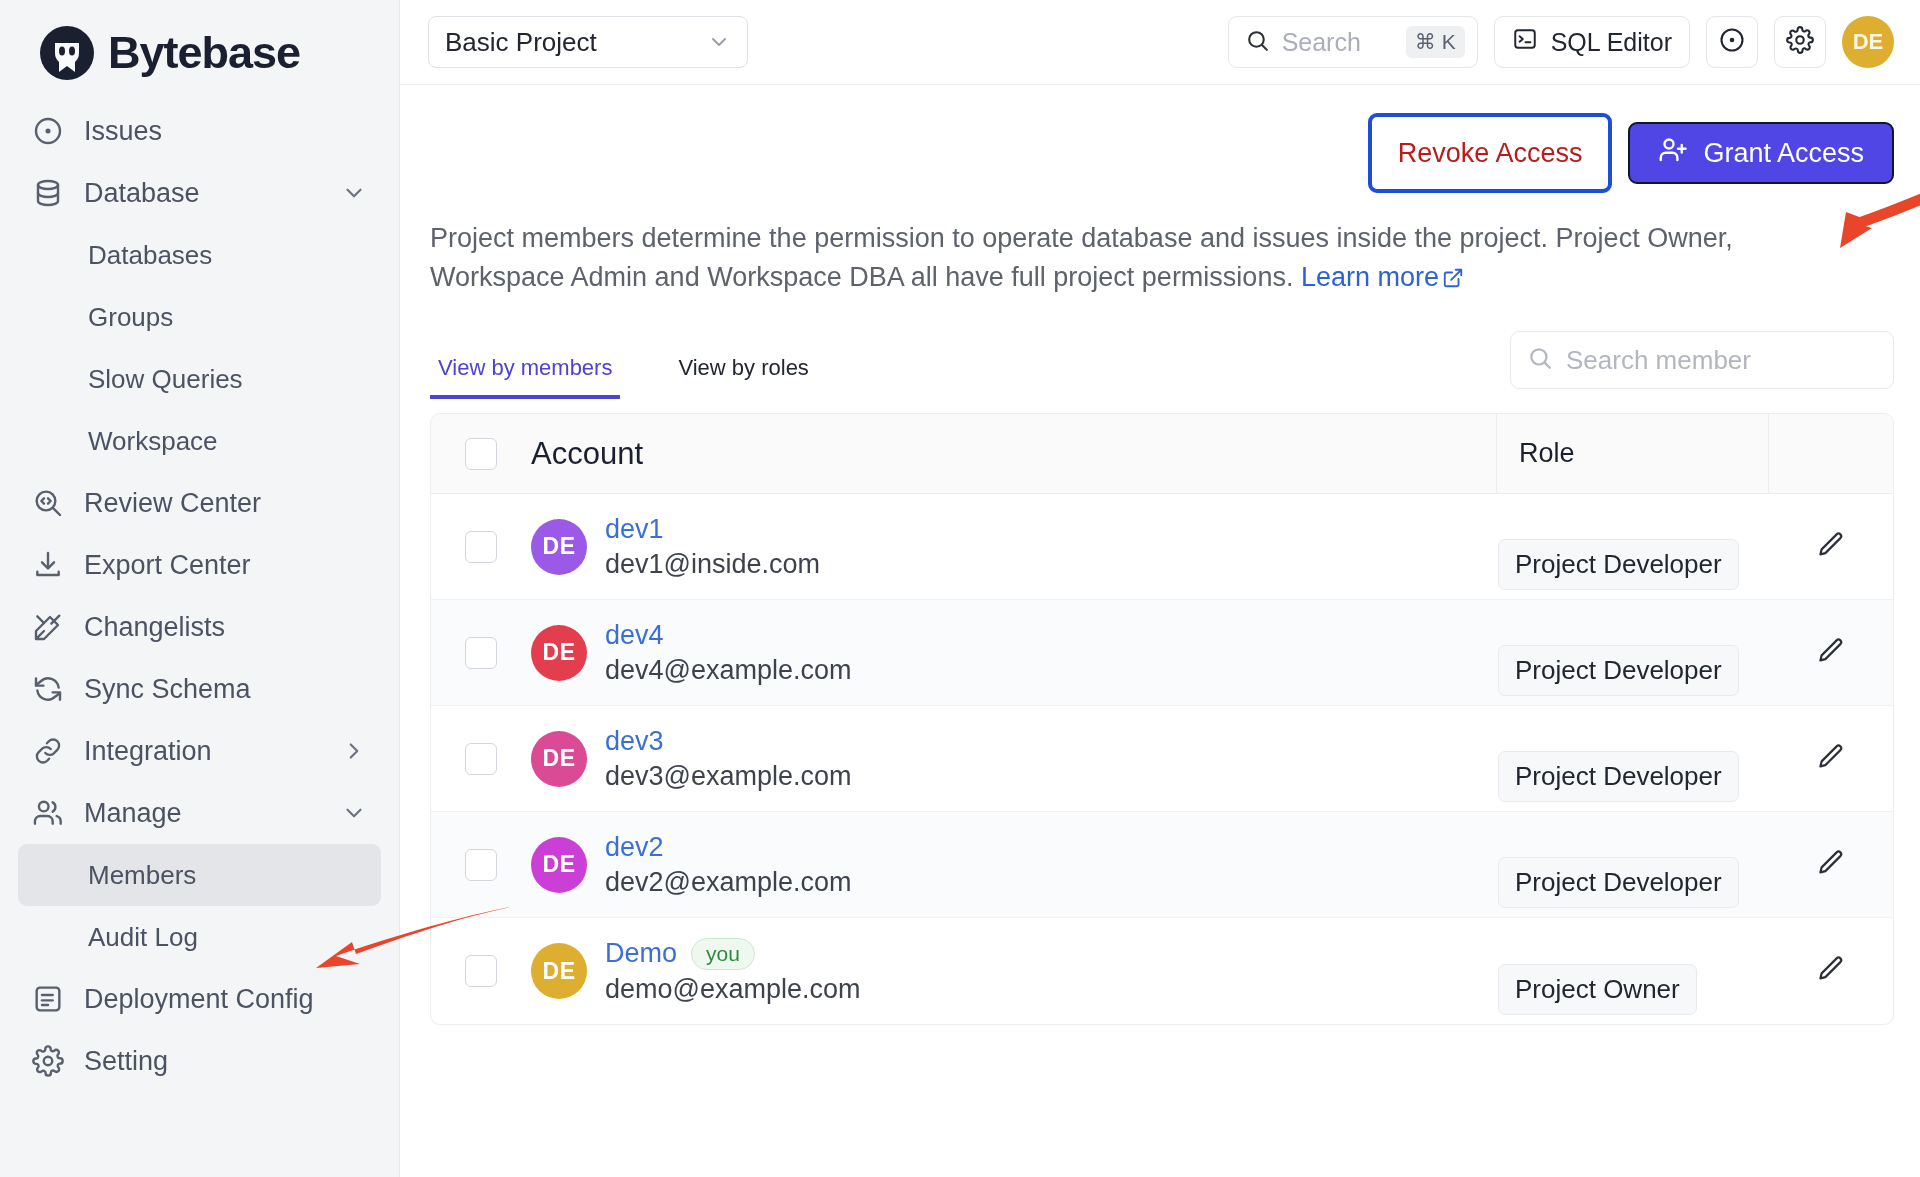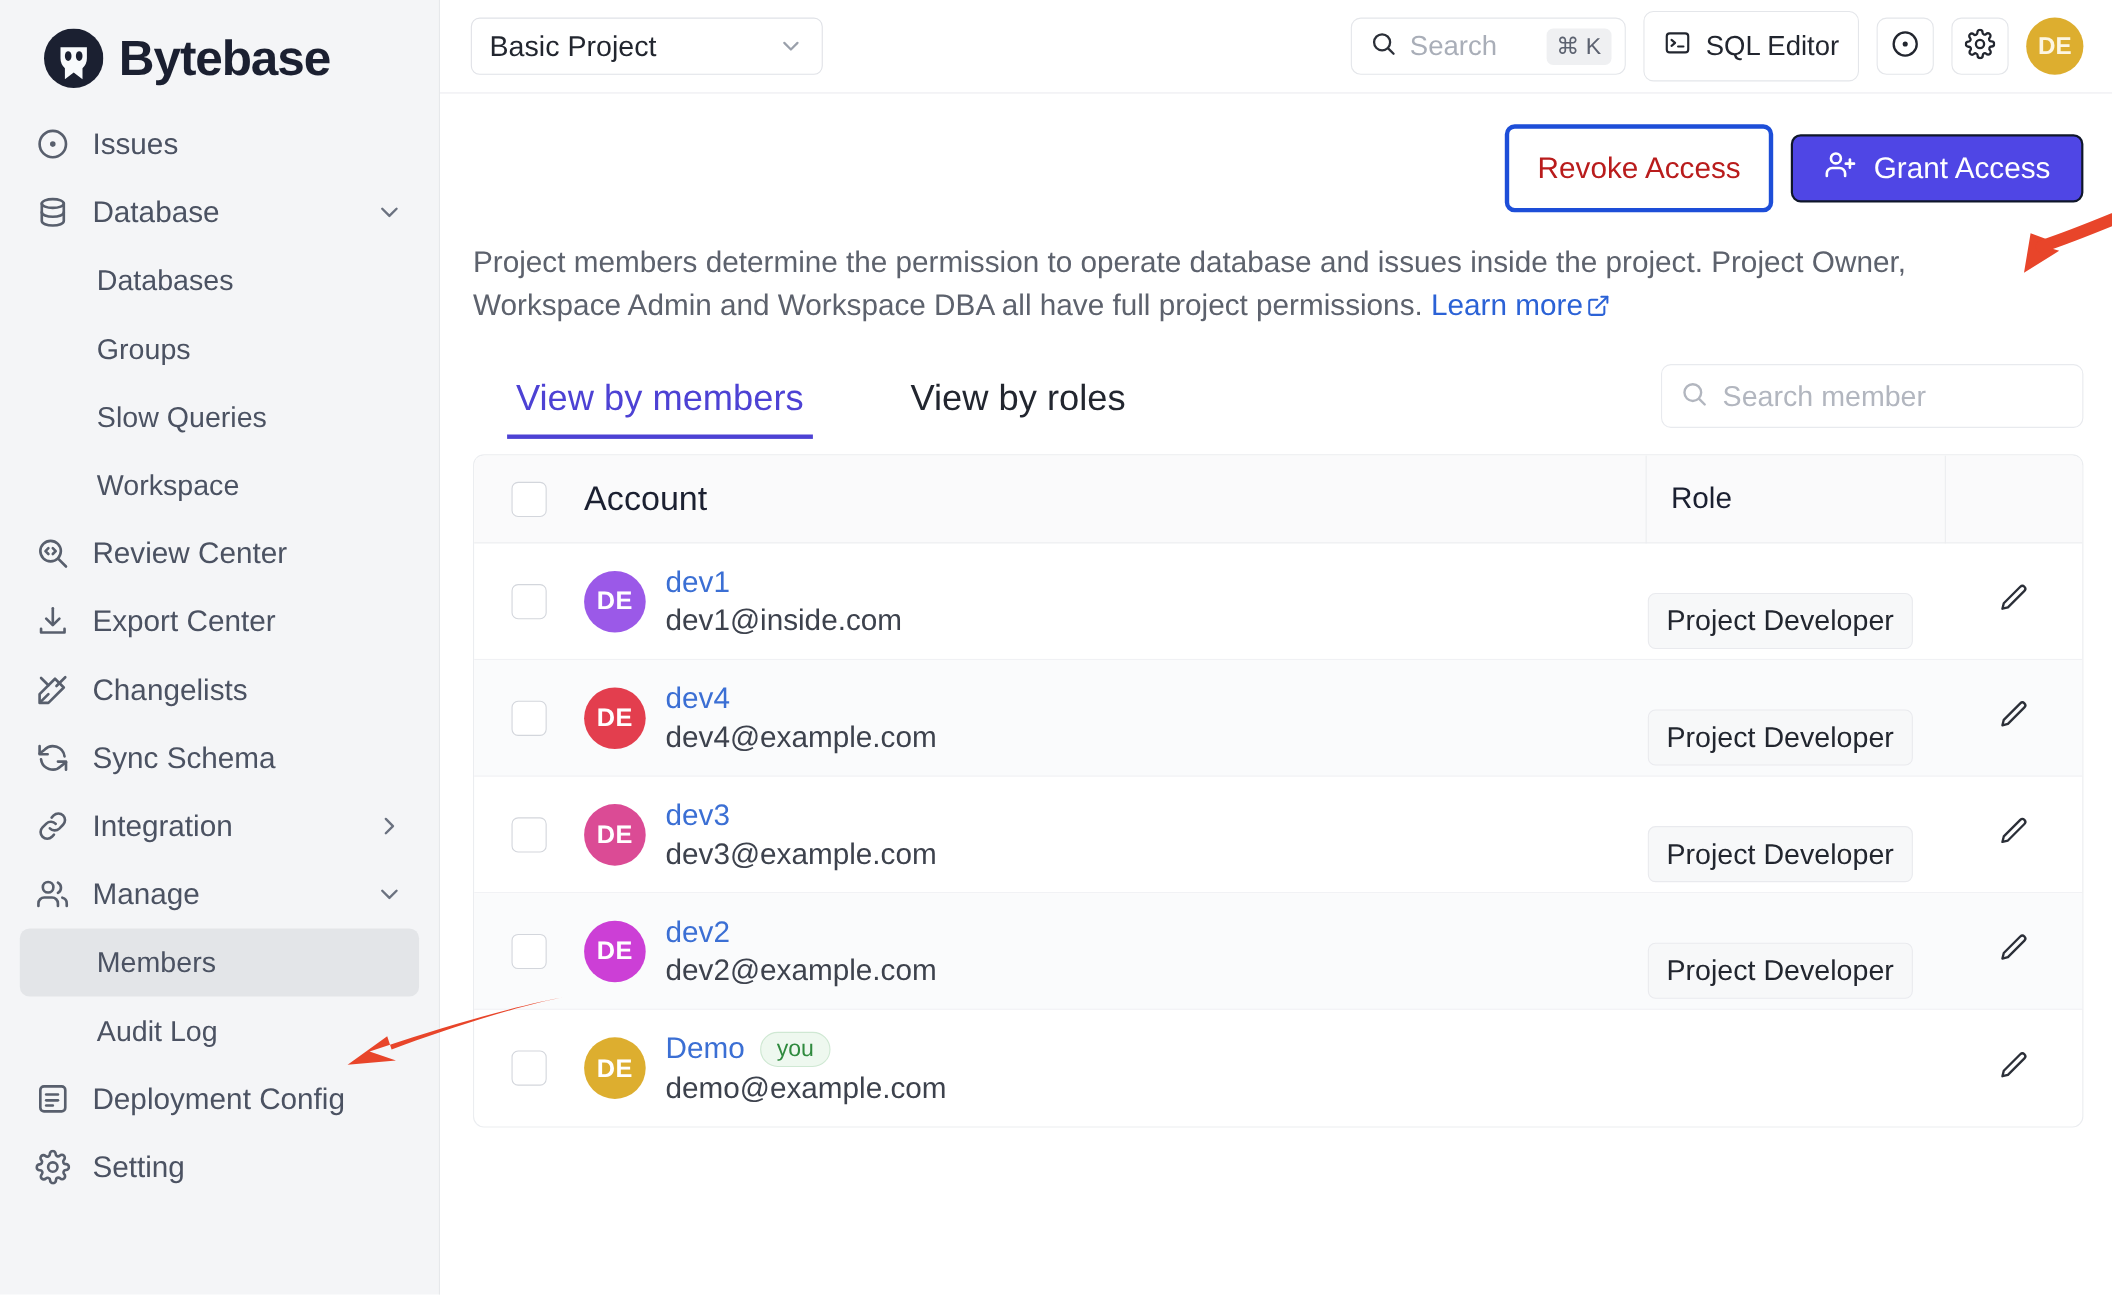--- a/index.html
+++ b/index.html
@@ -61,21 +61,21 @@
     width: 250px; height: 52px; border: 1px solid #e4e6ea; border-radius: 9px;
     background: #fff; display: flex; align-items: center; gap: 12px;
     padding: 0 12px 0 16px; margin-right: 16px; cursor: text;
   }
   .search-box .ph { font-size: 25px; color: #a9aeb8; }
   .kbd {
     margin-left: auto; background: #eff0f2; border-radius: 6px;
     font-size: 21px; color: #5c6270; padding: 4px 9px; white-space: nowrap;
   }
   .btn-outline {
-    height: 64px; border: 1px solid #e4e6ea; border-radius: 9px; background: #fff;
+    height: 52px; border: 1px solid #e4e6ea; border-radius: 9px; background: #fff;
     display: flex; align-items: center; gap: 13px; padding: 0 17px;
     font-size: 25px; color: #22262f; cursor: pointer; margin-right: 16px;
   }
   .icon-btn {
     width: 52px; height: 52px; border: 1px solid #e4e6ea; border-radius: 9px; background: #fff;
     display: flex; align-items: center; justify-content: center; cursor: pointer; margin-right: 16px;
   }
   .avatar-top {
     width: 52px; height: 52px; border-radius: 50%;
     display: flex; align-items: center; justify-content: center;
@@ -96,22 +96,22 @@
     border: 2px solid #0f172a;
   }
   .desc {
     margin-top: 26px; font-size: 27px; line-height: 1.45; color: #5d626d;
     max-width: 1360px;
   }
   .learn { color: #2b62d6; cursor: pointer; text-decoration: none; white-space: nowrap; }
 
   .tabs-row { display: flex; align-items: flex-end; margin-top: 34px; }
   .tab {
-    font-size: 33px; padding: 0 8px 14px 8px; margin-right: 50px;
-    cursor: pointer; color: #22262f; border-bottom: 4px solid transparent; margin-left: 31px;
+    font-size: 22px; padding: 0 8px 14px 8px; margin-right: 50px;
+    cursor: pointer; color: #22262f; border-bottom: 4px solid transparent;
   }
   .tab.active { color: #4d42d4; border-bottom-color: #4d42d4; font-weight: 500; }
   .member-search {
     margin-left: auto; width: 384px; height: 58px;
     border: 1px solid #e8eaee; border-radius: 9px; background: #fff;
     display: flex; align-items: center; gap: 13px; padding: 0 16px;
     margin-bottom: 10px; cursor: text;
   }
   .member-search .ph { font-size: 26px; color: #b2b6bf; }
 
@@ -533,20 +533,23 @@
                   <span>DE</span>
                 </div>
                 <div class="acct-txt">
                   <div class="name-line">
                     <span class="acct-name">Demo</span>
                     <span class="you-badge">you</span>
                   </div>
                   <span class="acct-mail">demo@example.com</span>
                 </div>
               </div>
+              <div class="role-cell">
+                <span class="role-chip">Project Owner</span>
+              </div>
               <div class="act-cell">
                 <span class="pencil"><svg width="30" height="30" viewBox="0 0 24 24" fill="none" stroke="#2b2f38" stroke-width="1.7" stroke-linecap="round" stroke-linejoin="round">
                     <path d="M16.5 3.5a2.1 2.1 0 0 1 3 3L7.5 18.5l-4 1 1-4z"></path>
                   </svg></span>
               </div>
             </div>
           </div>
       </div>
     </div>
 

